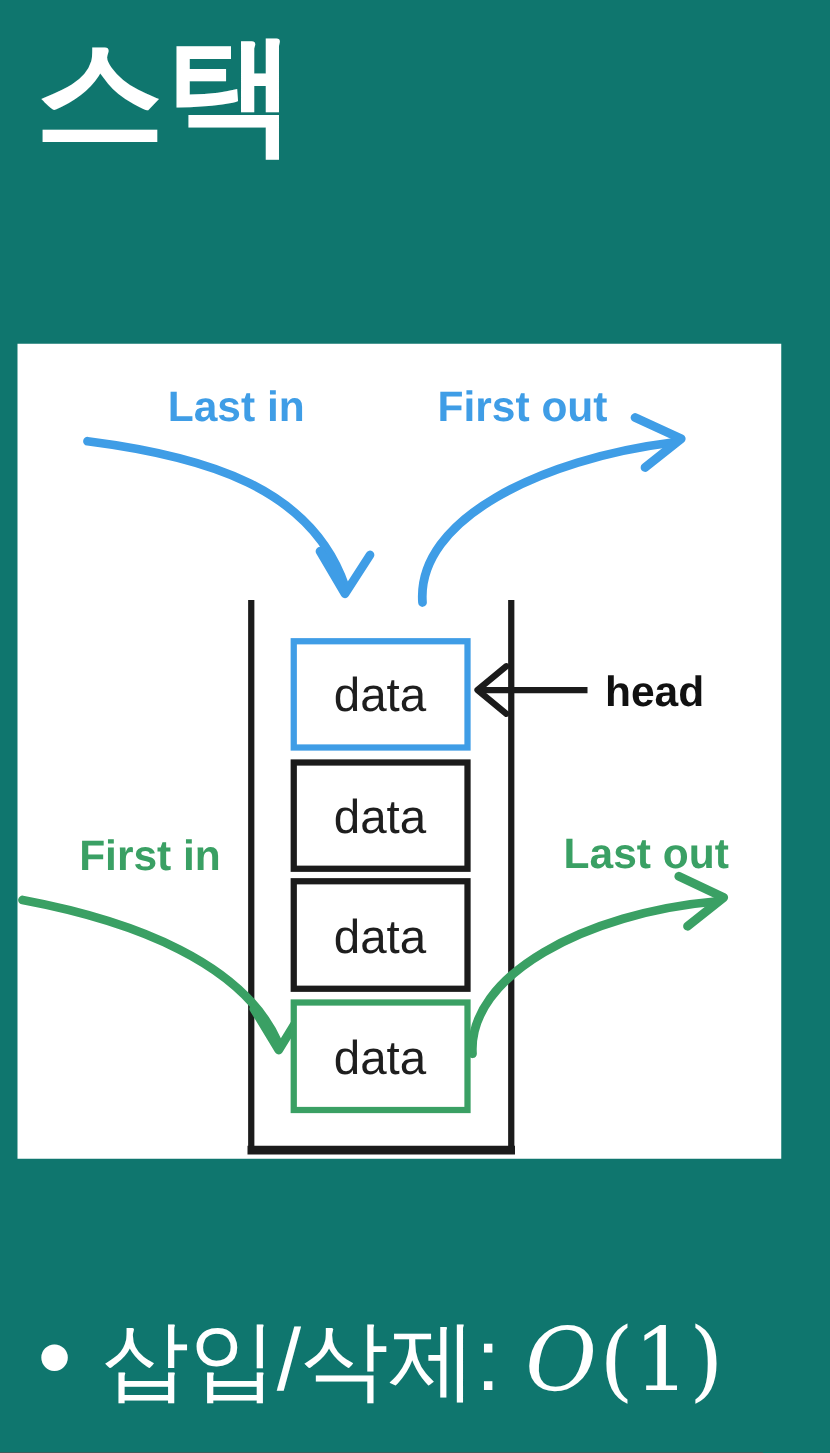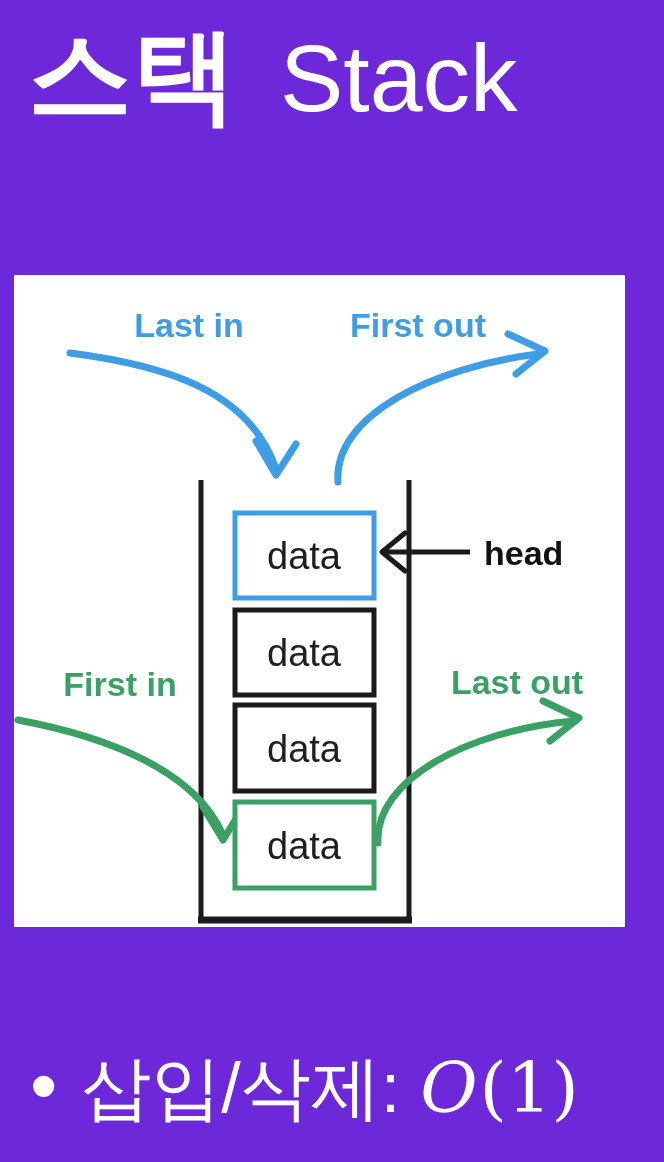--- a/index.html
+++ b/index.html
@@ -1,18 +1,18 @@
 <!DOCTYPE html>
 <html><head>
 <meta charset="utf-8">
 <style>
   html,body{margin:0;padding:0;background:#1a1a1c;}
   .slide{
     position:relative;width:664px;height:1162px;overflow:hidden;
-    background:#6d28d9;
+    background:#0f766e;
     font-family:"Liberation Sans",sans-serif;
   }
   
   .title{
     position:absolute;left:28px;top:8px;
     display:flex;align-items:baseline;gap:42px;
     color:#ffffff;white-space:nowrap;
   }
   .title .ko{font-size:104px;font-weight:bold;line-height:1.3;letter-spacing:1px;}
   .title .en{font-size:95px;font-weight:normal;}
@@ -34,21 +34,20 @@
   .bullet-o{font-family:"DejaVu Serif",serif;font-style:italic;font-size:70px;margin-right:2px;}
   .bullet-paren{font-family:"DejaVu Serif",serif;font-size:70px;}
 </style>
 </head>
 <body>
 
 <div class="slide">
 
   <div class="title">
     <span class="ko">스택</span>
-    <span class="en">Stack</span>
   </div>
 
   <div class="panel">
     <svg width="611" height="652" viewBox="0 0 611 652">
 
       <line x1="187" y1="205" x2="187" y2="647" stroke="#1b1b1b" stroke-width="5"></line>
       <line x1="395" y1="205" x2="395" y2="647" stroke="#1b1b1b" stroke-width="5"></line>
       <line x1="184" y1="645" x2="398" y2="645" stroke="#1b1b1b" stroke-width="7"></line>
 
       <path d="M 56 78 C 150 90 235 115 262 194" fill="none" stroke="#3f9de6" stroke-width="7" stroke-linecap="round"></path>

